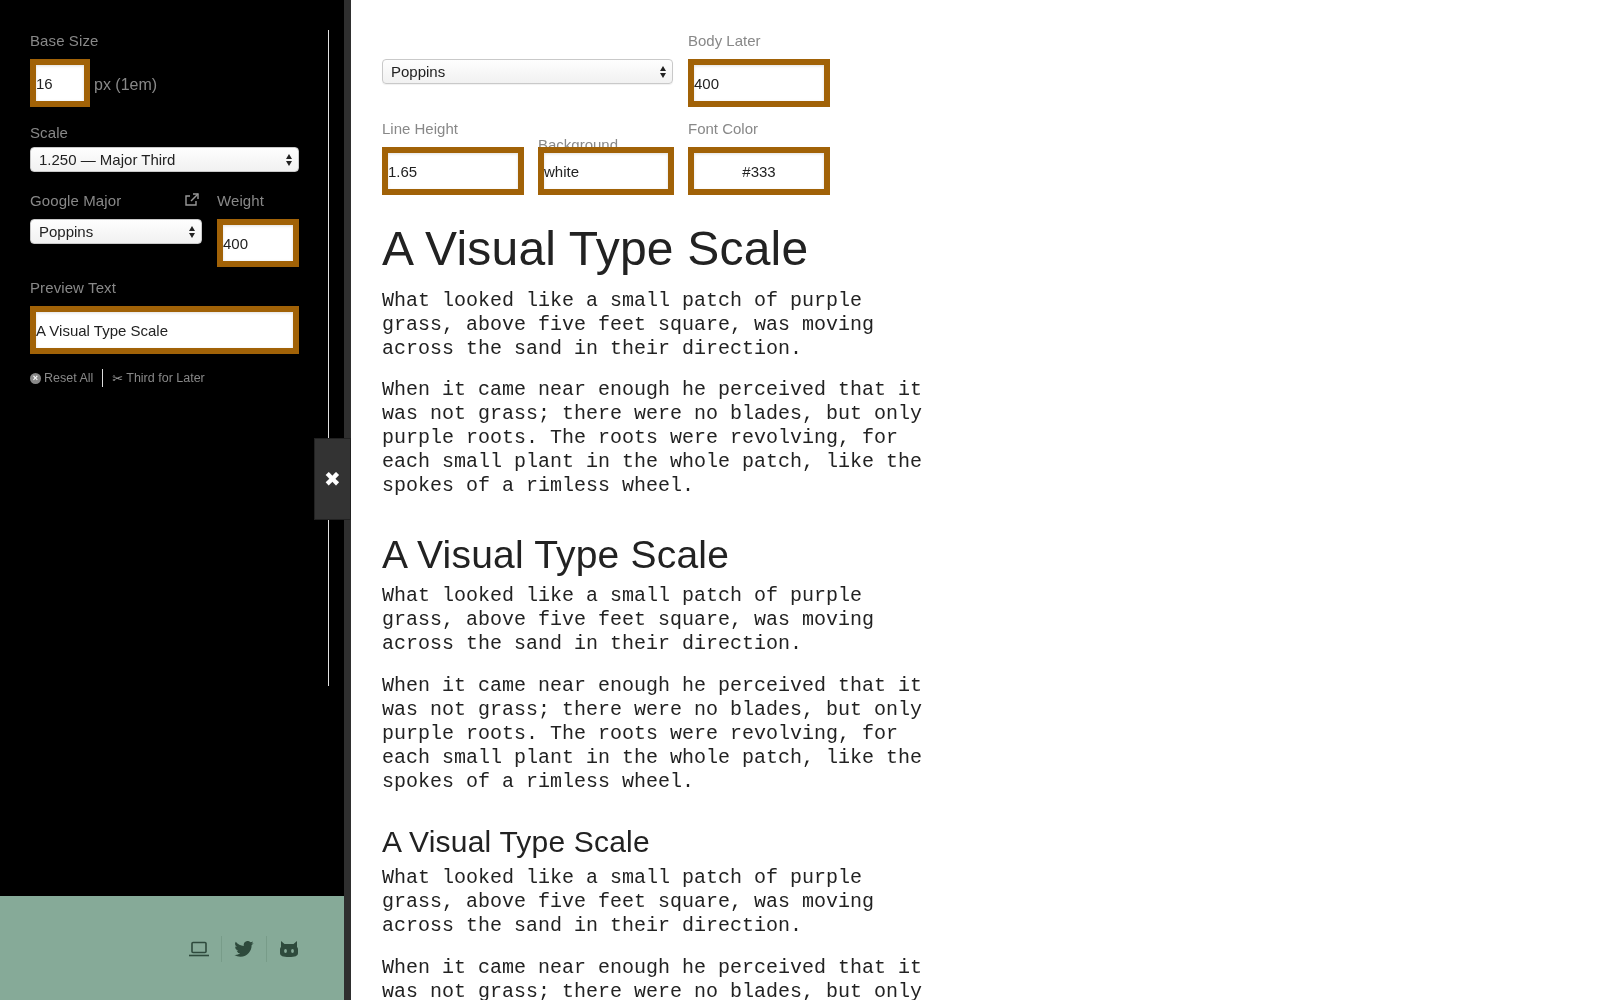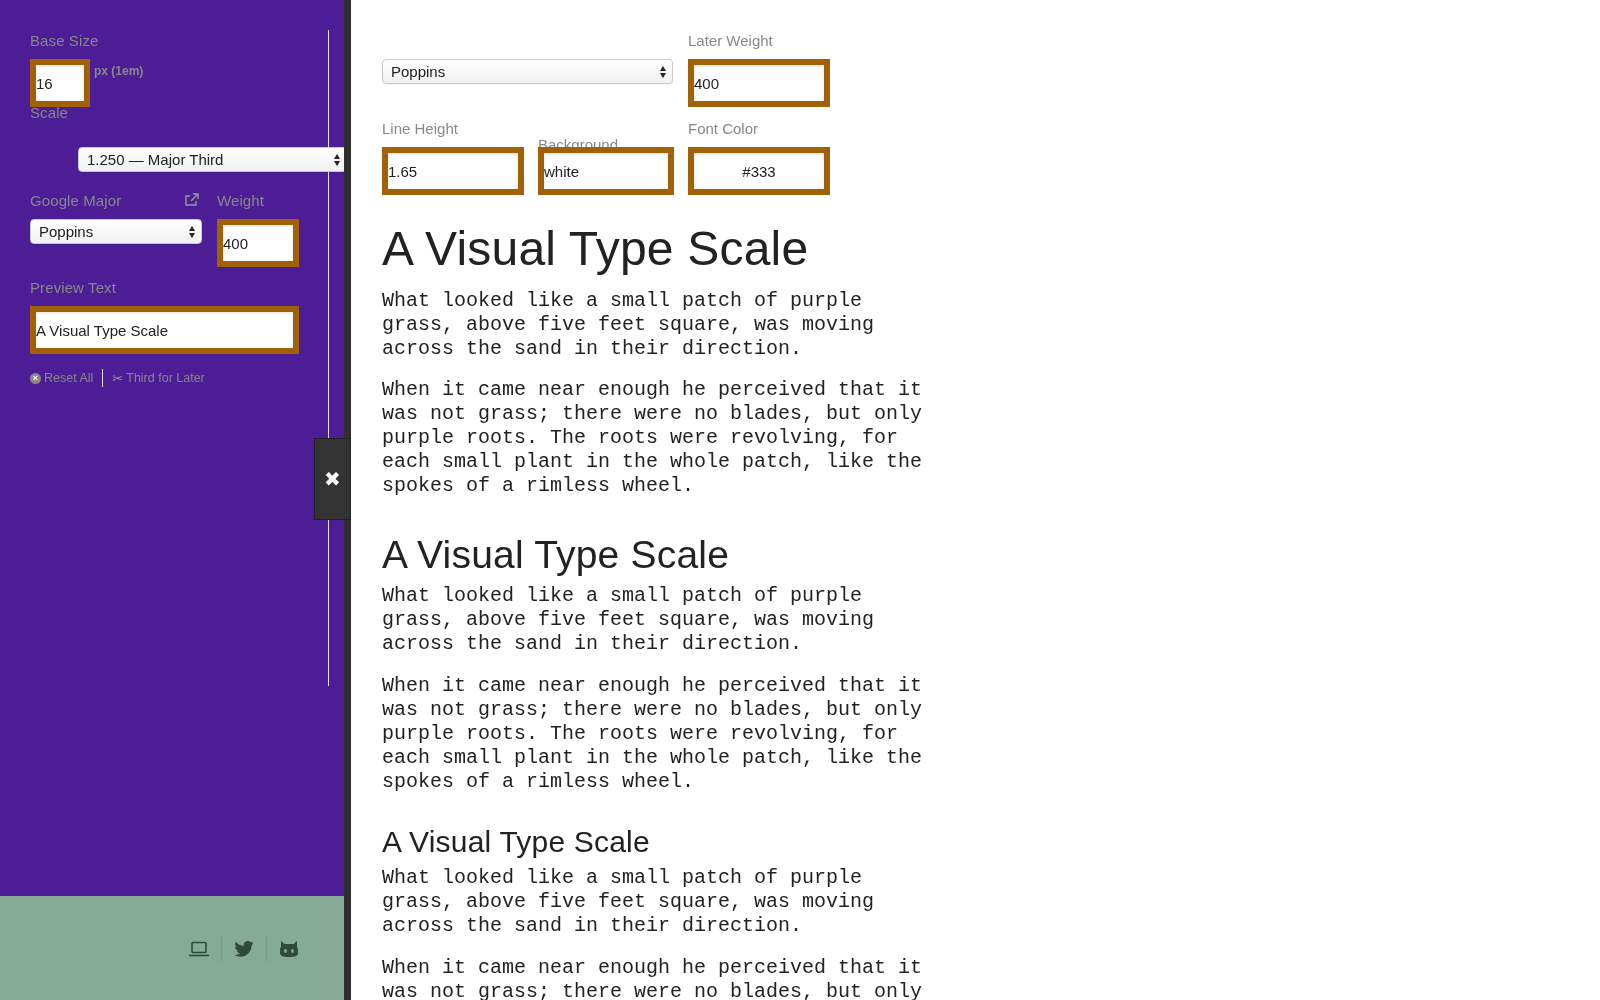--- a/index.html
+++ b/index.html
@@ -1,20 +1,20 @@
 <!DOCTYPE html>
 <html><head>
 <meta charset="utf-8">
 <style>
   * { box-sizing: border-box; margin: 0; padding: 0; }
   html, body { width: 1600px; height: 1000px; overflow: hidden; background: #fff; }
   body { font-family: "Liberation Sans", "DejaVu Sans", sans-serif; color: #333; position: relative; }
 
   
-  .sidebar { position: absolute; left: 0; top: 0; width: 344px; height: 1000px; background: #4c1d95; }
+  .sidebar { position: absolute; left: 0; top: 0; width: 344px; height: 1000px; background: #000000; }
   .sidebar-rule { position: absolute; left: 328px; top: 30px; width: 1px; height: 656px; background: #e2e2e2; }
   .label { font-size: 15px; color: #888; letter-spacing: 0.1px; }
   .input-box {
     border: 6px solid #a16207; background: #fff; height: 48px;
     box-shadow: inset 0 1px 3px rgba(0,0,0,0.12);
     font-family: "Liberation Sans", sans-serif; font-size: 15px; color: #222;
     padding: 0 0; outline: none; display: block;
   }
   .select-box {
     position: relative; height: 25px; border: 1px solid #c9c9c9; border-radius: 4px;
@@ -22,23 +22,23 @@
     box-shadow: 0 1px 1px rgba(0,0,0,0.06);
     font-size: 15px; color: #222; padding: 3px 8px; line-height: 17px;
   }
   .select-arrows { position: absolute; right: 5px; top: 4px; width: 8px; height: 16px; }
   .select-arrows::before, .select-arrows::after { content: ""; position: absolute; left: 1px; border-left: 3px solid transparent; border-right: 3px solid transparent; }
   .select-arrows::before { top: 2px; border-bottom: 5px solid #222; }
   .select-arrows::after { bottom: 2px; border-top: 5px solid #222; }
 
   .sb-base-label { position: absolute; left: 30px; top: 32px; }
   .sb-base-input { position: absolute; left: 30px; top: 59px; width: 60px; }
-  .sb-base-unit { position: absolute; left: 94px; top: 64px; font-size: 12px; color: #888; font-weight: bold; }
-  .sb-scale-label { position: absolute; left: 30px; top: 104px; text-align: center; }
-  .sb-scale-select { position: absolute; left: 30px; top: 147px; width: 269px; margin-left: 48px; }
+  .sb-base-unit { position: absolute; left: 94px; top: 76px; font-size: 16px; color: #888; }
+  .sb-scale-label { position: absolute; left: 30px; top: 124px; text-align: center; }
+  .sb-scale-select { position: absolute; left: 30px; top: 147px; width: 269px; }
   .sb-font-label { position: absolute; left: 30px; top: 192px; }
   .sb-font-ext { position: absolute; left: 184px; top: 192px; width: 16px; height: 16px; }
   .sb-font-select { position: absolute; left: 30px; top: 219px; width: 172px; }
   .sb-weight-label { position: absolute; left: 217px; top: 192px; }
   .sb-weight-input { position: absolute; left: 217px; top: 219px; width: 82px; }
   .sb-preview-label { position: absolute; left: 30px; top: 279px; }
   .sb-preview-input { position: absolute; left: 30px; top: 306px; width: 269px; }
   .sb-actions { position: absolute; left: 30px; top: 369px; display: flex; align-items: center; font-size: 12.5px; color: #888; }
   .sb-action { display: flex; align-items: center; gap: 3px; cursor: pointer; }
   .sb-action-sep { width: 1px; height: 18px; background: #ddd; margin: 0 9px; }
@@ -144,21 +144,21 @@
   <span style="font-size:20px;">✖</span>
 </div>
 
 <div class="main">
   <div class="m-label" style="left:0; top:32px;margin-top:32px;">Body Font</div>
   <div class="select-box" style="position:absolute; left:0; top:59px; width:291px;">
     <span>Poppins</span>
     <span class="select-arrows"></span>
   </div>
 
-  <div class="m-label" style="left:306px; top:32px;">Later Weight</div>
+  <div class="m-label" style="left:306px; top:32px;">Body Later</div>
   <input class="input-box m-input" style="left: 306px; top: 59px; width: 142px;" value="400">
 
   <div class="m-label" style="left:0; top:120px;">Line Height</div>
   <input class="input-box m-input" style="left: 0px; top: 147px; width: 142px;" value="1.65">
 
   <div class="m-label" style="left:156px; top:136px;">Background</div>
   <input class="input-box m-input" style="left: 156px; top: 147px; width: 136px;" value="white">
 
   <div class="m-label" style="left:306px; top:120px;">Font Color</div>
   <input class="input-box m-input" style="left: 306px; top: 147px; width: 142px; text-align: center;" value="#333">

